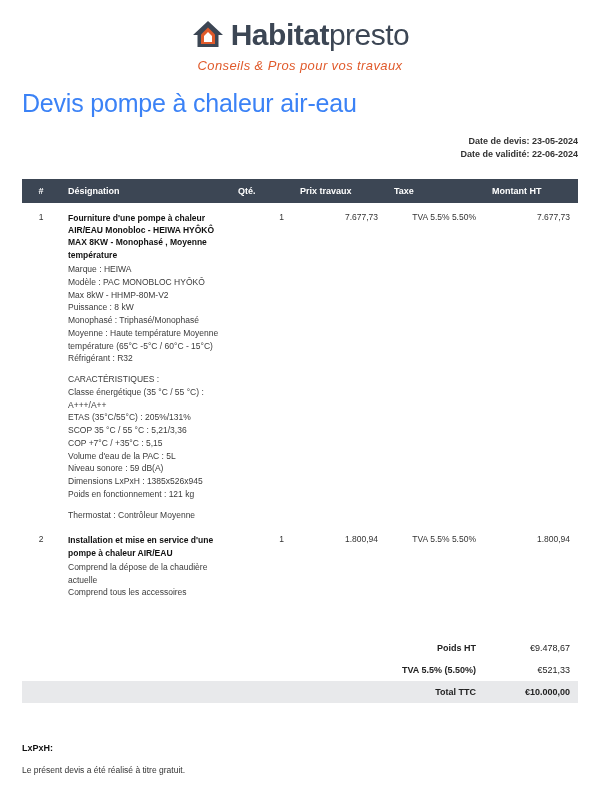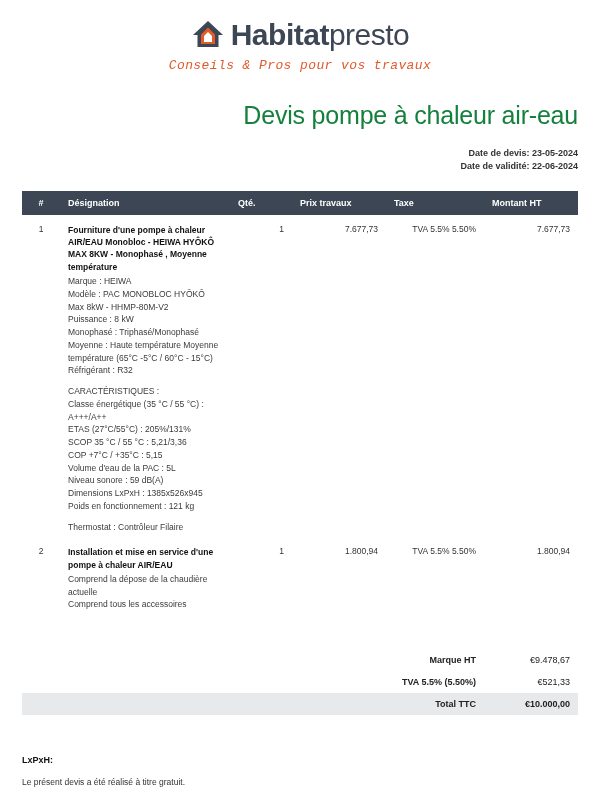--- a/index.html
+++ b/index.html
@@ -41,33 +41,33 @@
   }
   .logo-text {
     font-size: 30px;
     letter-spacing: -0.5px;
     line-height: 1;
   }
   .logo-text .b1 { color: #3c4654; font-weight: bold; }
   .logo-text .b2 { color: #3c4654; font-weight: normal; }
   .logo-tag {
     margin-top: 6px;
-    font-family: Liberation Mono, monospace;
+    font-family: Liberation Sans, sans-serif;
     font-style: italic;
     font-size: 13px;
     color: #e05a2b;
     letter-spacing: 0.4px;
   }
 
   
   .doc-title {
-    text-align: right;
+    text-align: left;
     font-size: 25px;
-    color: #15803d;
-    margin-top: 28px;
+    color: #3b82f6;
+    margin-top: 16px;
     font-weight: normal;
     letter-spacing: -0.2px;
   }
 
   
   .dates {
     text-align: right;
     font-size: 9px;
     font-weight: bold;
     color: #333;
@@ -196,29 +196,29 @@
           <span class="item-title">Fourniture d'une pompe à chaleur AIR/EAU Monobloc - HEIWA HYÔKÔ MAX 8KW - Monophasé , Moyenne température</span>
           <span class="desc-line">Marque : HEIWA</span>
           <span class="desc-line">Modèle : PAC MONOBLOC HYÔKÔ Max 8kW - HHMP-80M-V2</span>
           <span class="desc-line">Puissance : 8 kW</span>
           <span class="desc-line">Monophasé : Triphasé/Monophasé</span>
           <span class="desc-line">Moyenne : Haute température Moyenne température (65°C -5°C / 60°C - 15°C)</span>
           <span class="desc-line">Réfrigérant : R32</span>
           <span class="desc-gap"></span>
           <span class="desc-line">CARACTÉRISTIQUES :</span>
           <span class="desc-line">Classe énergétique (35 °C / 55 °C) : A+++/A++</span>
-          <span class="desc-line">ETAS (27°C/55°C) : 205%/131%</span>
+          <span class="desc-line">ETAS (35°C/55°C) : 205%/131%</span>
           <span class="desc-line">SCOP 35 °C / 55 °C : 5,21/3,36</span>
           <span class="desc-line">COP +7°C / +35°C : 5,15</span>
           <span class="desc-line">Volume d'eau de la PAC : 5L</span>
           <span class="desc-line">Niveau sonore : 59 dB(A)</span>
           <span class="desc-line">Dimensions LxPxH : 1385x526x945</span>
           <span class="desc-line">Poids en fonctionnement : 121 kg</span>
           <span class="desc-gap"></span>
-          <span class="desc-line">Thermostat : Contrôleur Filaire</span>
+          <span class="desc-line">Thermostat : Contrôleur Moyenne</span>
         </td>
         <td class="c-qty">1</td>
         <td class="c-pu">7.677,73</td>
         <td class="c-tax">TVA 5.5% 5.50%</td>
         <td class="c-tot">7.677,73</td>
       </tr>
 
       <tr>
         <td class="c-num">2</td>
         <td class="c-desc">
@@ -230,21 +230,21 @@
         <td class="c-pu">1.800,94</td>
         <td class="c-tax">TVA 5.5% 5.50%</td>
         <td class="c-tot">1.800,94</td>
       </tr>
     </tbody>
   </table>
 
   <table class="totals">
     <tbody>
       <tr class="sub">
-        <td class="lbl">Marque HT</td>
+        <td class="lbl">Poids HT</td>
         <td class="val">€9.478,67</td>
       </tr>
       <tr class="sub">
         <td class="lbl">TVA 5.5% (5.50%)</td>
         <td class="val">€521,33</td>
       </tr>
       <tr class="ttc">
         <td class="lbl">Total TTC</td>
         <td class="val">€10.000,00</td>
       </tr>

